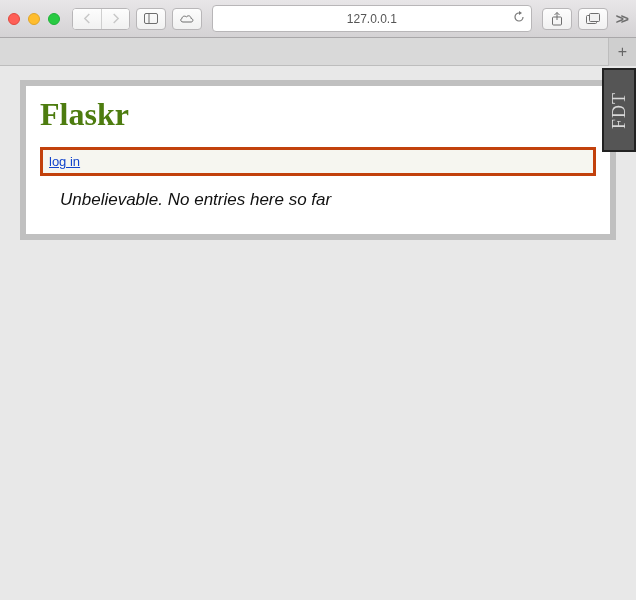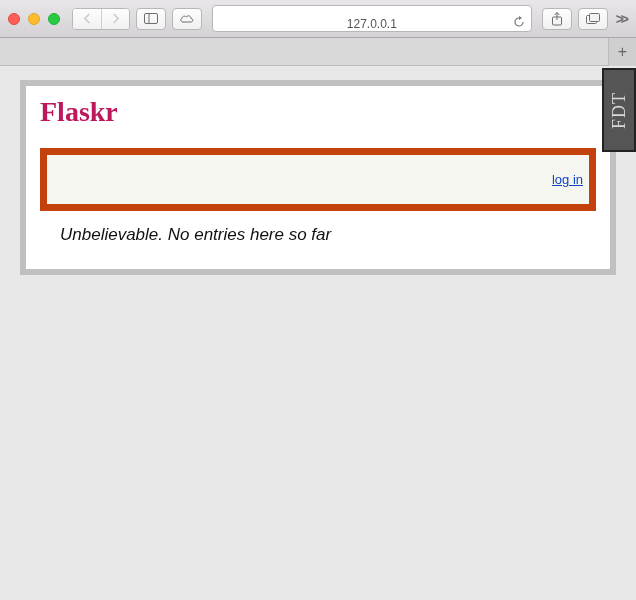--- a/index.html
+++ b/index.html
@@ -69,21 +69,21 @@
       color: #6e6e6e;
     }
 
     .address-bar {
       flex: 1;
       height: 27px;
       background: #fff;
       border: 1px solid #b8b6b8;
       border-radius: 4px;
       display: flex;
-      align-items: flex-end;
+      align-items: center;
       justify-content: center;
       position: relative;
       margin: 0 4px;
       font-size: 12px;
       color: #555;
     }
     .address-bar .reload {
       position: absolute;
       right: 6px;
       color: #777;
@@ -125,30 +125,30 @@
       height: calc(600px - 38px - 28px);
       padding: 14px 20px;
     }
     .page-box {
       background: #fff;
       border: 6px solid #c0c0c0;
       padding: 6px 14px 24px 14px;
     }
     .app-title {
       font-family: Georgia, "Times New Roman", serif;
-      font-size: 28px;
+      font-size: 32px;
       font-weight: bold;
-      color: #be185d;
-      margin: 4px 0 20px 0;
+      color: #4d7c0f;
+      margin: 4px 0 14px 0;
     }
     .login-row {
       background: #f6f6f0;
-      border: 7px solid #c2410c;
-      text-align: right;
-      padding: 17px 6px;
+      border: 3px solid #c2410c;
+      text-align: left;
+      padding: 4px 6px;
       font-size: 13px;
     }
     .login-link {
       color: #1144cc;
       text-decoration: underline;
     }
     .empty-msg {
       font-style: italic;
       font-size: 17px;
       margin: 14px 0 0 20px;

